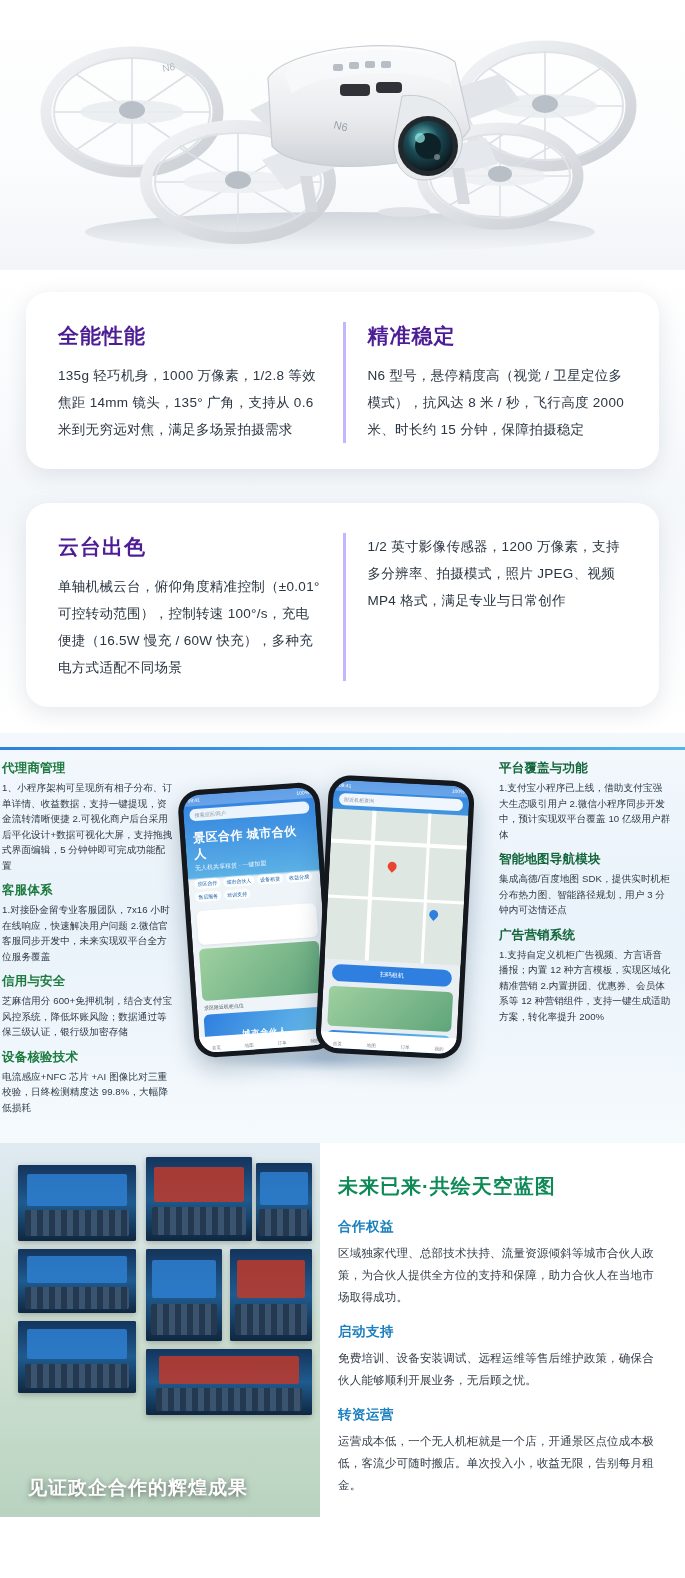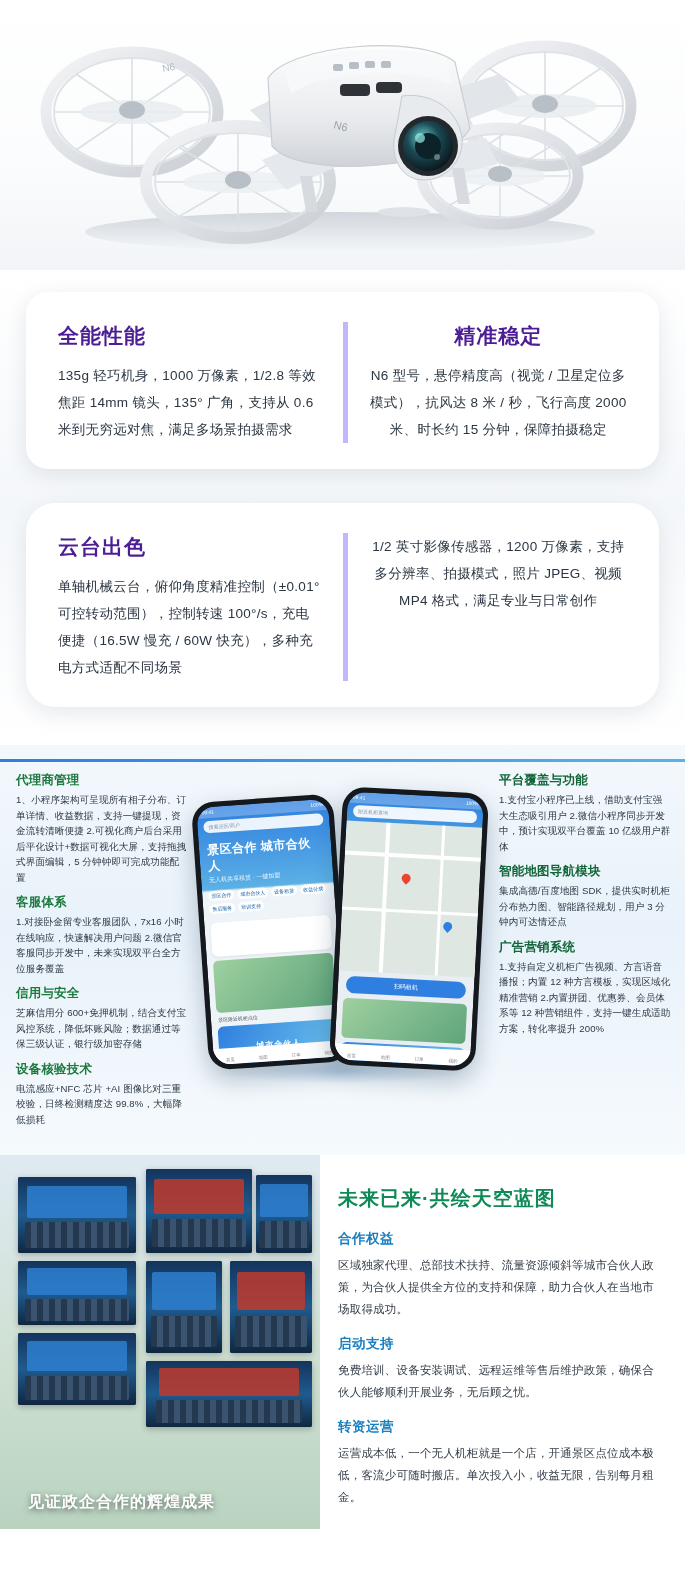--- a/index.html
+++ b/index.html
@@ -25,26 +25,26 @@
     padding: 22px 26px 26px 26px;
   }
   .card {
     background: #ffffff;
     border-radius: 22px;
     box-shadow: 0 6px 22px rgba(20,40,70,.10);
     display: flex;
     padding: 30px 10px 26px 10px;
     margin-bottom: 34px;
   }
-  .card:last-child { margin-bottom: 12px; border-radius: 29px; }
+  .card:last-child { margin-bottom: 0; }
   .card .col {
     flex: 1 1 50%;
     padding: 0 22px;
   }
-  .card .col + .col { border-left: 5px solid #c4b5fd; text-align: center; }
+  .card .col + .col { border-left: 3px solid #c4b5fd; }
   .card h3 {
     font-size: 21px;
     font-weight: 700;
     color: #4c1d95;
     letter-spacing: 1px;
     margin-bottom: 12px;
   }
   .card p {
     font-size: 13.5px;
     line-height: 2.0;
@@ -53,21 +53,21 @@
   }
 
   
   .app-band {
     position: relative;
     background: linear-gradient(180deg,#f3f8fc 0%,#e9f2fa 45%,#f5fafd 100%);
     padding: 14px 0 18px 0;
     min-height: 360px;
   }
   .app-top-rule { height: 3px; background: linear-gradient(90deg,#2f7fe0,#57b4e8); }
-  .app-grid { display: flex; padding: 10px 14px 0 16px; }
+  .app-grid { display: flex; padding: 10px 14px 0 2px; }
   .app-col { width: 178px; }
   .app-col.left { padding-right: 6px; }
   .app-col.right { padding-left: 6px; }
   .app-center { flex: 1; position: relative; }
   .app-h {
     font-size: 12.5px; font-weight: 700; color: #1c7a3e;
     margin-bottom: 3px; letter-spacing: .2px;
   }
   .app-p {
     font-size: 9.6px; line-height: 1.62; color: #2d3a46;
@@ -108,21 +108,21 @@
   .future-band { position: relative; background:#ffffff; padding: 0; display:flex; min-height: 330px; }
   .future-left { width: 320px; position: relative; overflow:hidden; }
   .collage { position:absolute; inset:0; background: linear-gradient(180deg,#dfeaf2 0%,#cfe0d2 55%,#b9d3c0 100%); }
   .c-photo { position:absolute; border-radius:2px; background:#1b3a5c; box-shadow: 0 2px 6px rgba(0,0,0,.25); overflow:hidden;}
   .c-photo .stage { position:absolute; inset:0; background: linear-gradient(180deg,#14345c 0%,#1f5b8f 50%,#0f2740 100%); }
   .c-photo .screen-blue { position:absolute; left:8%; top:12%; width:84%; height:42%; background:#2e7fd0; opacity:.85; border-radius:2px;}
   .c-photo .people { position:absolute; left:6%; bottom:6%; width:88%; height:34%; background: repeating-linear-gradient(90deg,#24384f 0 6px,#3a5470 6px 12px); border-radius:2px;}
   .c-photo.red .screen-blue { background:#c0392b; }
   .collage-caption {
     position:absolute; left: 28px; bottom: 16px;
-    font-size: 16px; font-weight: 700; color: #ffffff;
+    font-size: 19px; font-weight: 700; color: #ffffff;
     text-shadow: 0 2px 6px rgba(0,0,0,.55); letter-spacing: 1px;
   }
   .future-right { flex:1; padding: 30px 22px 20px 18px; }
   .future-title {
     font-size: 20px; font-weight: 700; letter-spacing: 1px;
     color: #0f8a57;
     margin-bottom: 18px;
   }
   .fr-h { font-size: 13.5px; font-weight: 700; color:#1a7fbf; margin: 14px 0 6px 0; letter-spacing:.5px;}
   .fr-h:first-of-type { margin-top: 0; }

